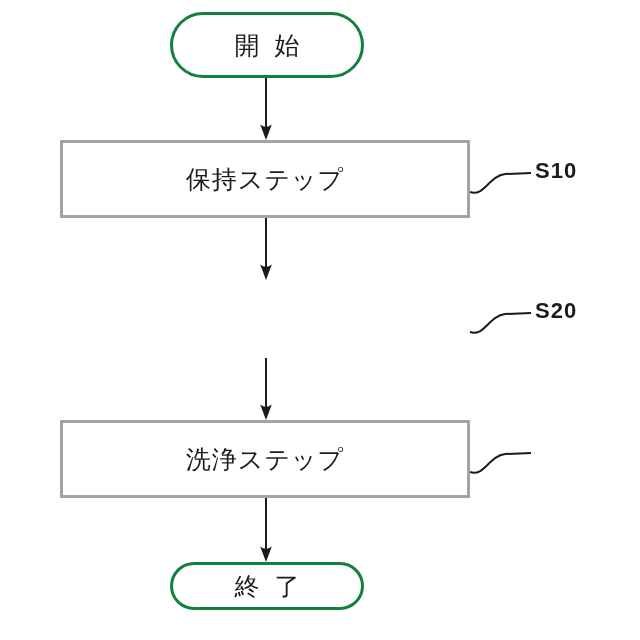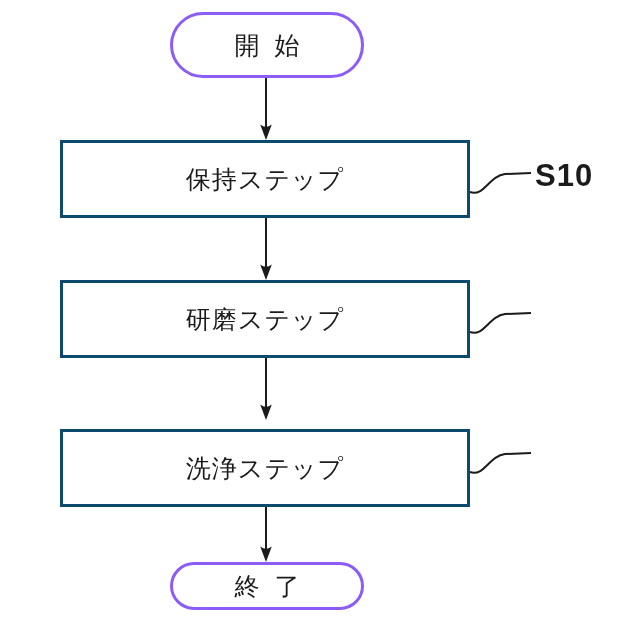--- a/index.html
+++ b/index.html
@@ -20,54 +20,54 @@
     position: absolute;
     left: 0;
     top: 0;
     width: 640px;
     height: 640px;
     pointer-events: none;
   }
   .terminal {
     position: absolute;
     box-sizing: border-box;
-    border: 3px solid #8b5cf6;
+    border: 3px solid #15803d;
     border-radius: 40px;
     background: #ffffff;
     display: flex;
     align-items: center;
     justify-content: center;
     font-size: 25px;
     letter-spacing: 4px;
   }
   .terminal span { margin-left: 4px; } 
   .terminal.start { left: 170px; top: 12px;  width: 194px; height: 66px; }
   .terminal.end   { left: 170px; top: 562px; width: 194px; height: 48px; }
   .procbox {
     position: absolute;
     box-sizing: border-box;
     left: 60px;
     width: 410px;
     height: 78px;
-    border: 3px solid #0c4a6e;
+    border: 3px solid #a3a3a3;
     background: #ffffff;
     display: flex;
     align-items: center;
     justify-content: center;
     font-size: 25px;
     letter-spacing: 1px;
   }
   .procbox.b1 { top: 140px; }
   .procbox.b2 { top: 280px; }
-  .procbox.b3 { top: 429px; }
+  .procbox.b3 { top: 420px; }
   .stepref {
     position: absolute;
     left: 535px;
     line-height: 1;
-    font-size: 31px;
+    font-size: 22px;
     font-weight: bold;
     letter-spacing: 1px;
     color: #1b1b1b;
   }
   .stepref.r1 { top: 160px; }
   .stepref.r2 { top: 300px; }
   .stepref.r3 { top: 440px; }
 </style>
 </head>
 <body>
@@ -96,27 +96,25 @@
   </svg>
 
   <div class="terminal start">
     <span>開 始</span>
   </div>
 
   <div class="procbox b1">
     <span>保持ステップ</span>
   </div>
 
-  <div class="procbox b2">
-    <span>研磨ステップ</span>
-  </div>
 
   <div class="procbox b3">
     <span>洗浄ステップ</span>
   </div>
 
   <div class="stepref r1">S10</div>
+  <div class="stepref r2">S20</div>
 
   <div class="terminal end">
     <span>終 了</span>
   </div>
 
 </div>
 
 </body></html>

